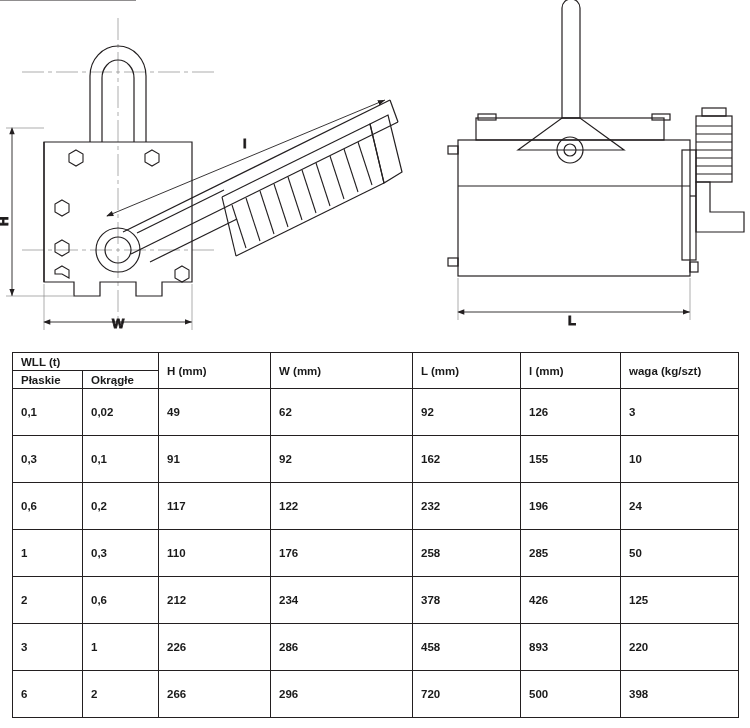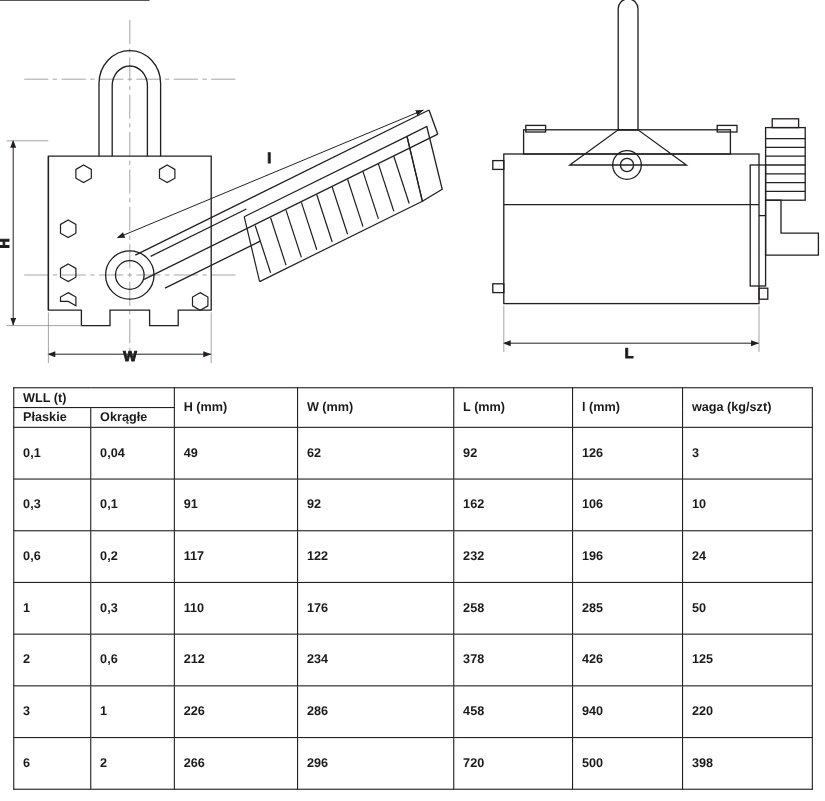--- a/index.html
+++ b/index.html
@@ -260,34 +260,34 @@
           <th rowspan="2" class="hdr-tall">waga (kg/szt)</th>
         </tr>
         <tr>
           <th class="sub-head">Płaskie</th>
           <th class="sub-head">Okrągłe</th>
         </tr>
       </thead>
       <tbody>
         <tr>
           <td>0,1</td>
-          <td>0,04</td>
+          <td>0,02</td>
           <td>49</td>
           <td>62</td>
           <td>92</td>
           <td>126</td>
           <td>3</td>
         </tr>
         <tr>
           <td>0,3</td>
           <td>0,1</td>
           <td>91</td>
           <td>92</td>
           <td>162</td>
-          <td>106</td>
+          <td>155</td>
           <td>10</td>
         </tr>
         <tr>
           <td>0,6</td>
           <td>0,2</td>
           <td>117</td>
           <td>122</td>
           <td>232</td>
           <td>196</td>
           <td>24</td>
@@ -309,21 +309,21 @@
           <td>378</td>
           <td>426</td>
           <td>125</td>
         </tr>
         <tr>
           <td>3</td>
           <td>1</td>
           <td>226</td>
           <td>286</td>
           <td>458</td>
-          <td>940</td>
+          <td>893</td>
           <td>220</td>
         </tr>
         <tr>
           <td>6</td>
           <td>2</td>
           <td>266</td>
           <td>296</td>
           <td>720</td>
           <td>500</td>
           <td>398</td>

